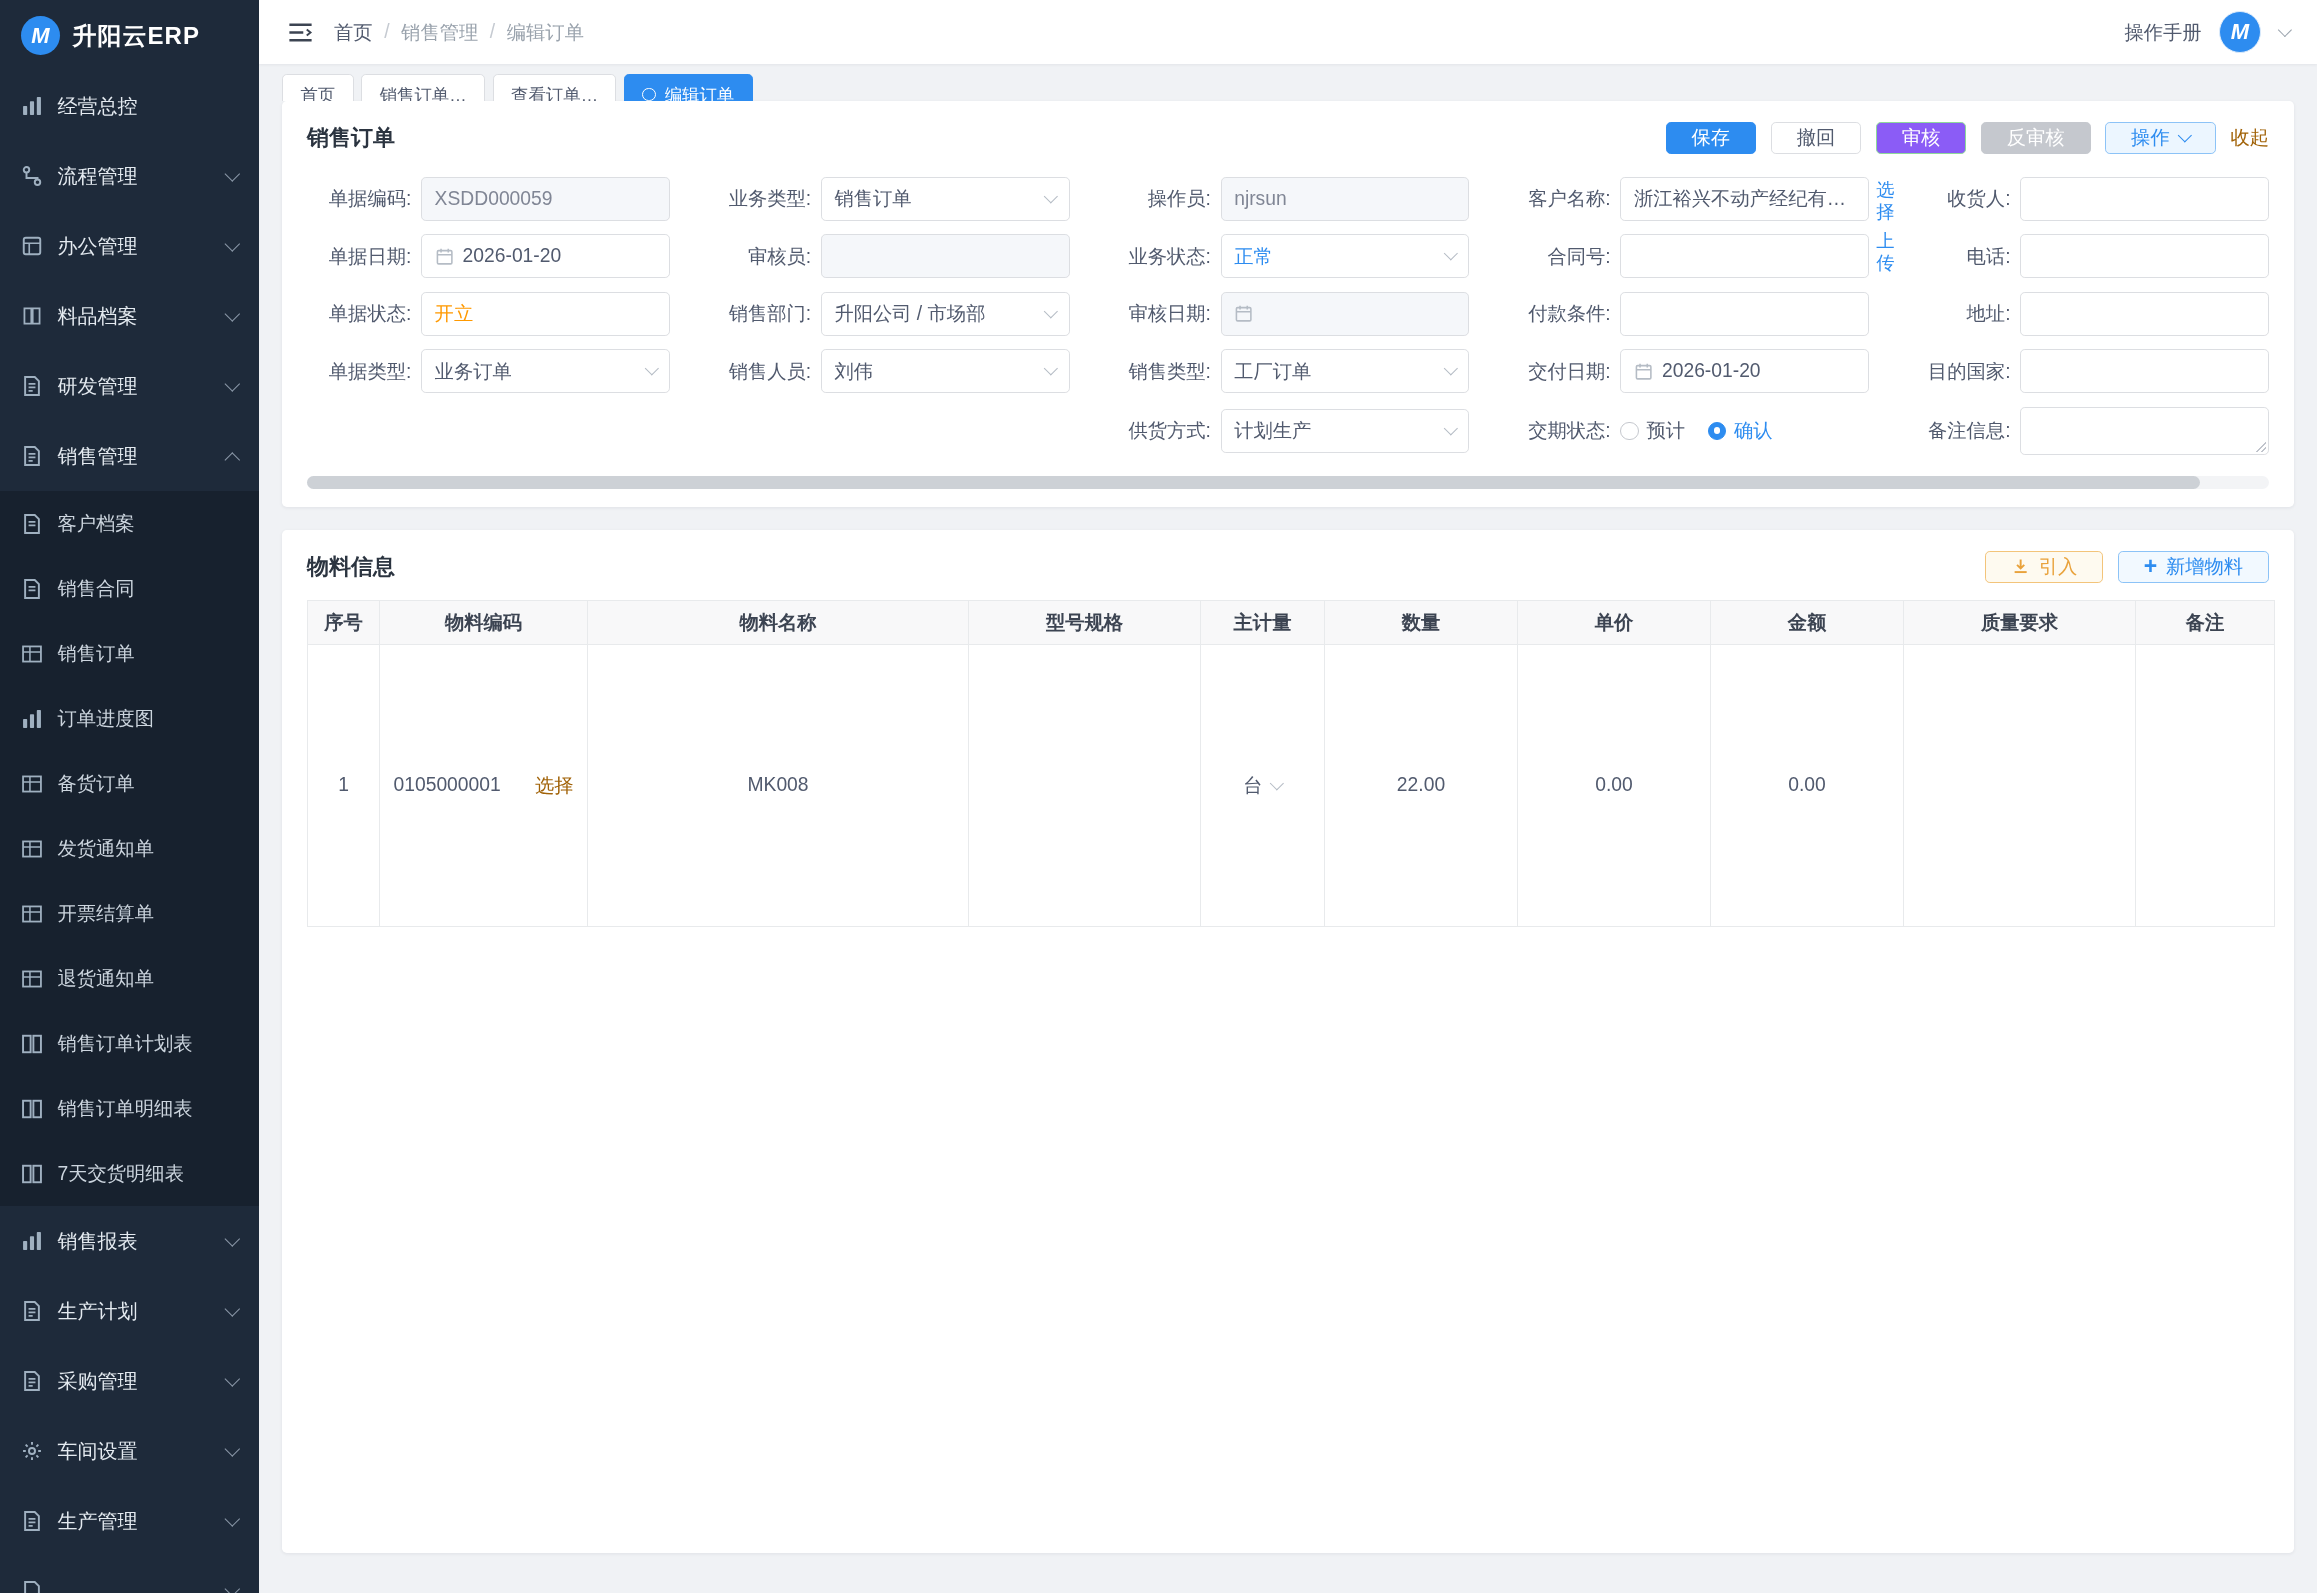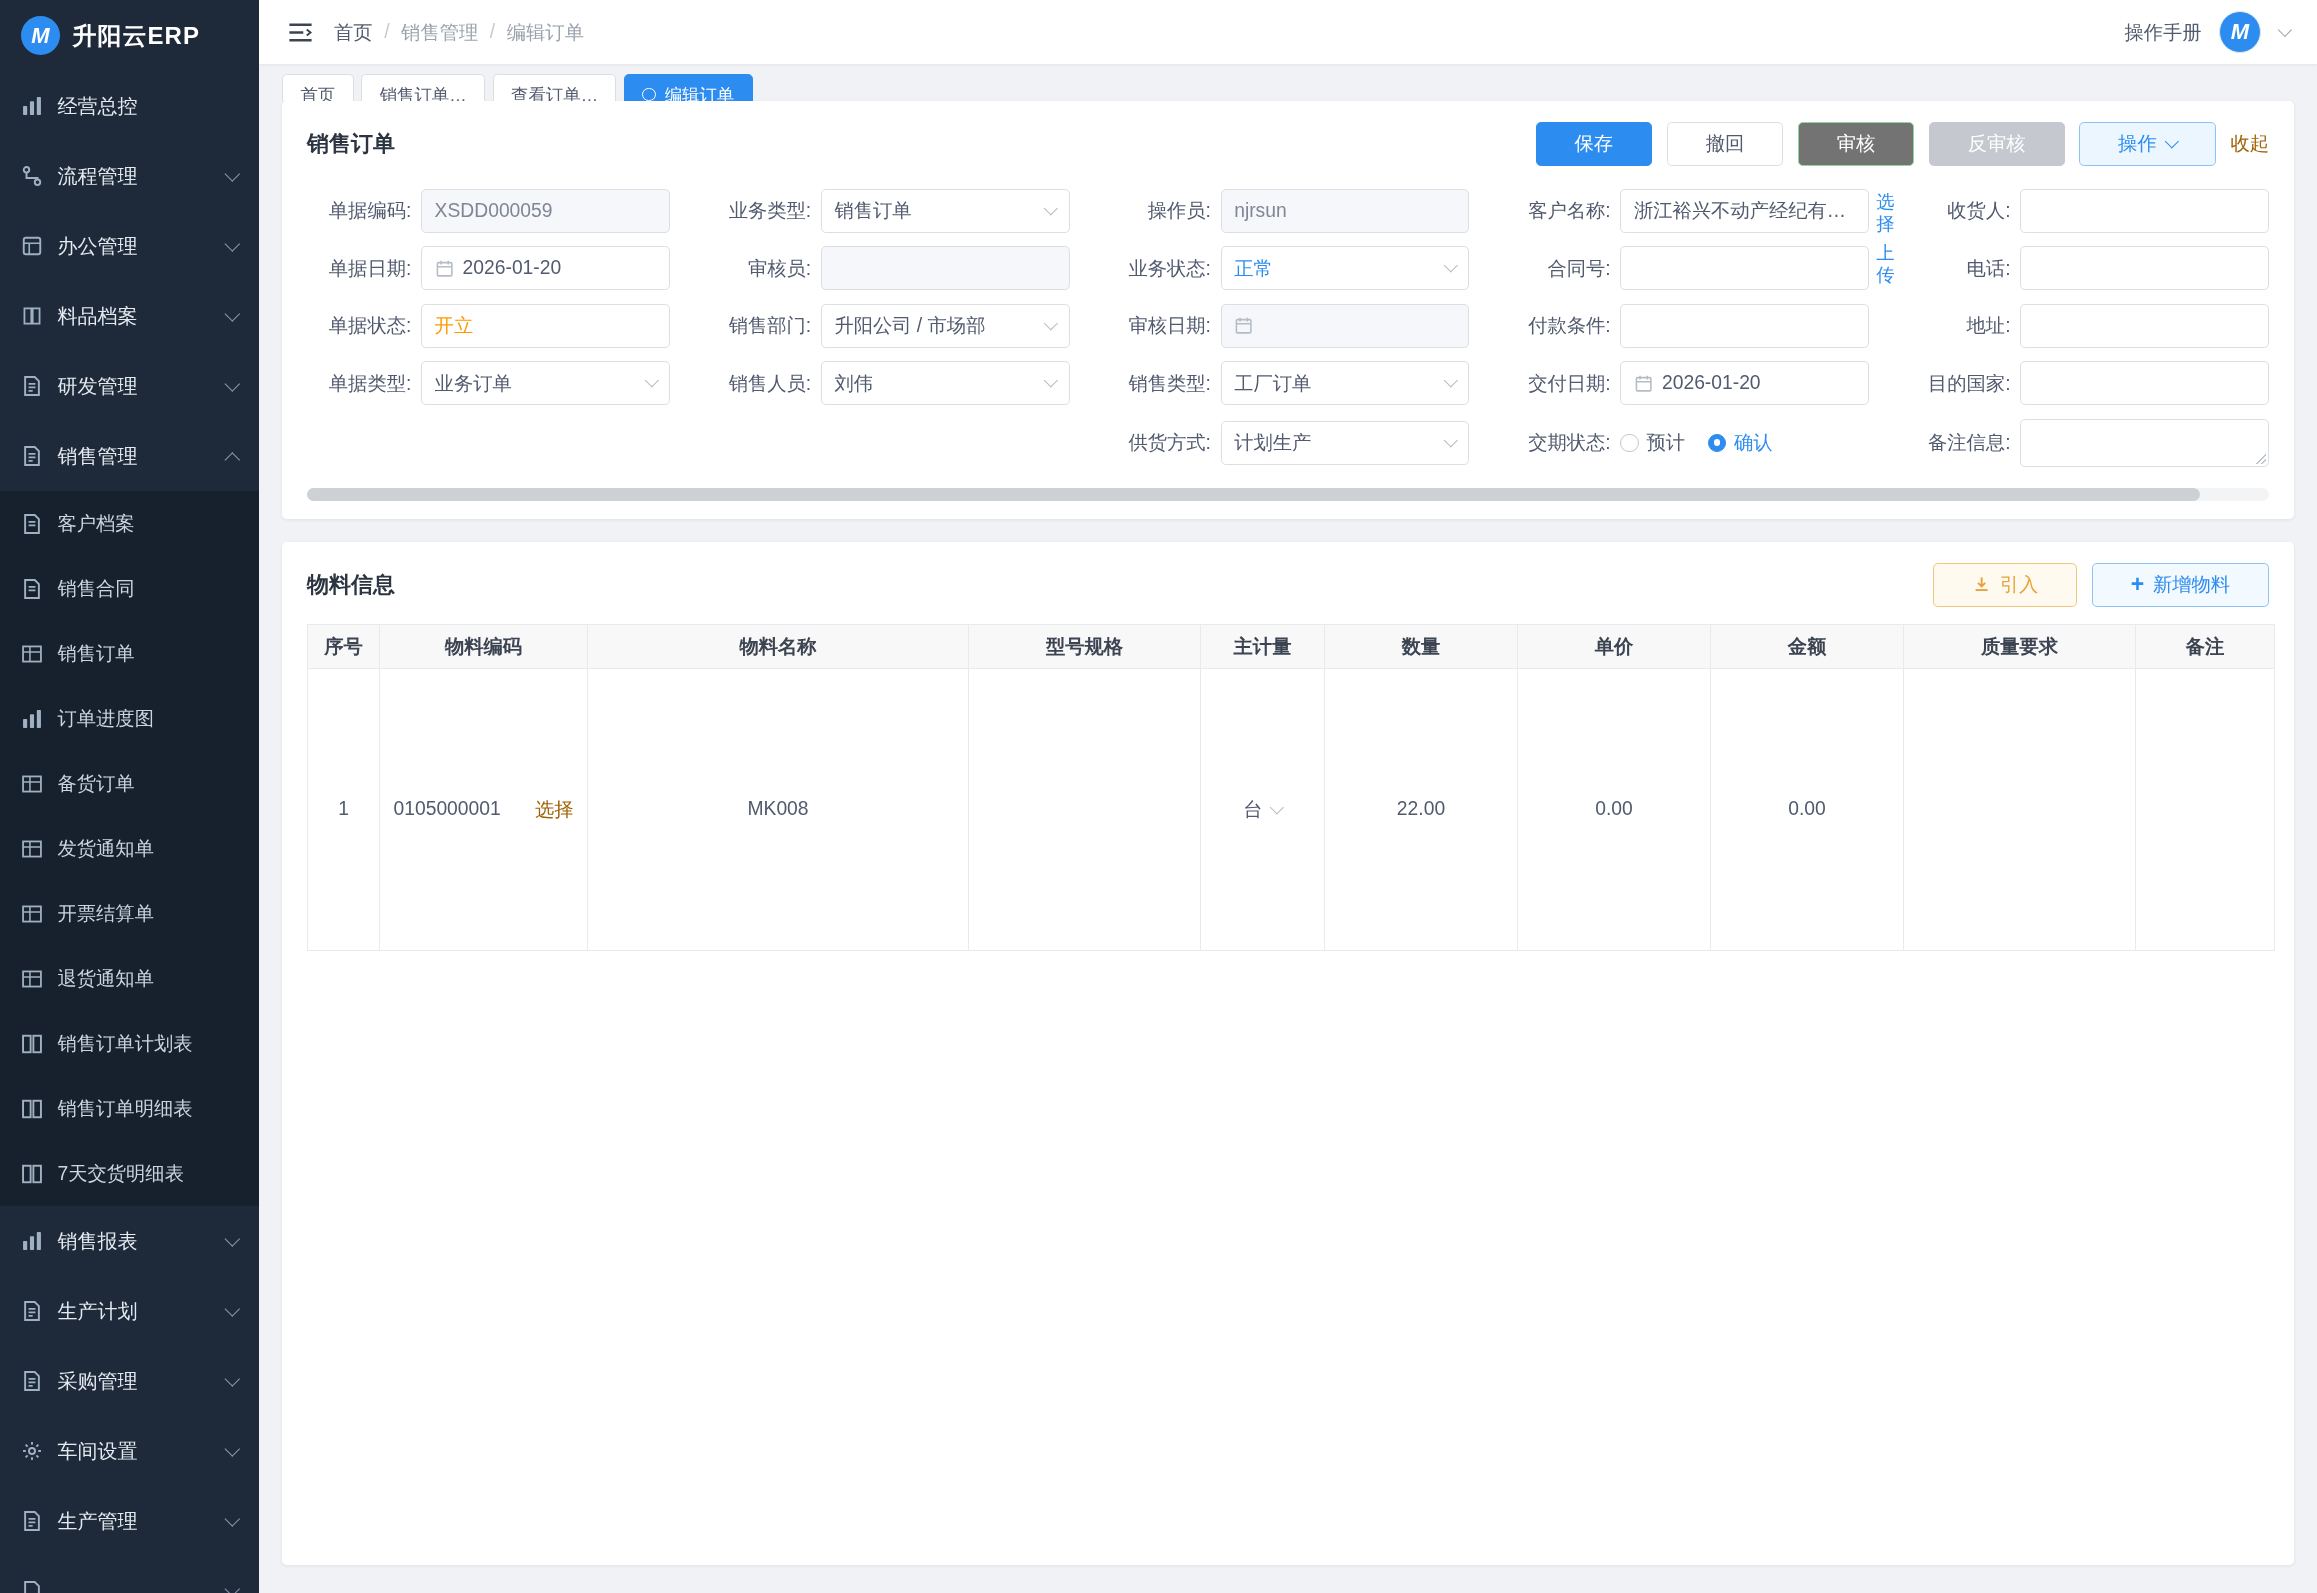--- a/index.html
+++ b/index.html
@@ -40,23 +40,23 @@
   .tab { height:42px; background:#fff; border:1px solid #dcdee2; border-radius:4.8px 4.8px 0 0; display:flex; align-items:center; gap:8.7px; padding:0 17.4px; font-size:17.4px; color:#515a6e; cursor:pointer; white-space:nowrap; }
   .tab.active { background:#2d8cf0; border-color:#2d8cf0; color:#fff; }
   .tab-dot { width:13.5px; height:13.5px; border:1.9px solid #fff; border-radius:50%; flex-shrink:0; }
 
   
   .card { background:#fff; border-radius:4.8px; box-shadow:0 1px 3.9px rgba(0,21,41,.07); }
   .form-card { padding:21px 25px 17.4px; }
   .card-head { display:flex; align-items:center; }
   .card-title { font-size:22px; font-weight:600; color:#2b3440; }
   .head-actions { margin-left:auto; display:flex; align-items:center; gap:14.5px; }
-  .btn { height:44px; padding:0 38px; border-radius:4.8px; font-size:19.3px; border:1px solid #dcdee2; background:#fff; color:#515a6e; display:inline-flex; align-items:center; gap:8.7px; cursor:pointer; font-family:inherit; white-space:nowrap; }
+  .btn { height:32px; padding:0 25px; border-radius:4.8px; font-size:19.3px; border:1px solid #dcdee2; background:#fff; color:#515a6e; display:inline-flex; align-items:center; gap:8.7px; cursor:pointer; font-family:inherit; white-space:nowrap; }
   .btn-primary { background:#2d8cf0; border-color:#2d8cf0; color:#fff; }
-  .btn-success { background:#737373; border-color:#8ed99a; color:#fff; }
+  .btn-success { background:#8b5cf6; border-color:#8ed99a; color:#fff; }
   .btn-disabled { background:#c5c8ce; border-color:#c5c8ce; color:#fff; }
   .btn-actions { background:#ecf6ff; border-color:#8cc3f7; color:#2d8cf0; }
   .btn-import { background:#fefaf0; border-color:#f3c47a; color:#e9a23b; }
   .btn-add { background:#f2f9ff; border-color:#8cc3f7; color:#2d8cf0; }
   .link { color:#a16207; cursor:pointer; text-decoration:none; font-size:19.3px; }
   .sel-caret { width:9.7px; height:9.7px; border-right:1.9px solid #b5bcc5; border-bottom:1.9px solid #b5bcc5; transform:rotate(45deg) translate(-1.9px,-1.9px); margin-left:auto; flex-shrink:0; }
   .sel-caret.blue { border-color:#2d8cf0; margin-left:1.9px; }
 
   
   .form-grid { margin-top:23px; display:grid; grid-template-columns:repeat(5,1fr); column-gap:37px; row-gap:13.5px; }

